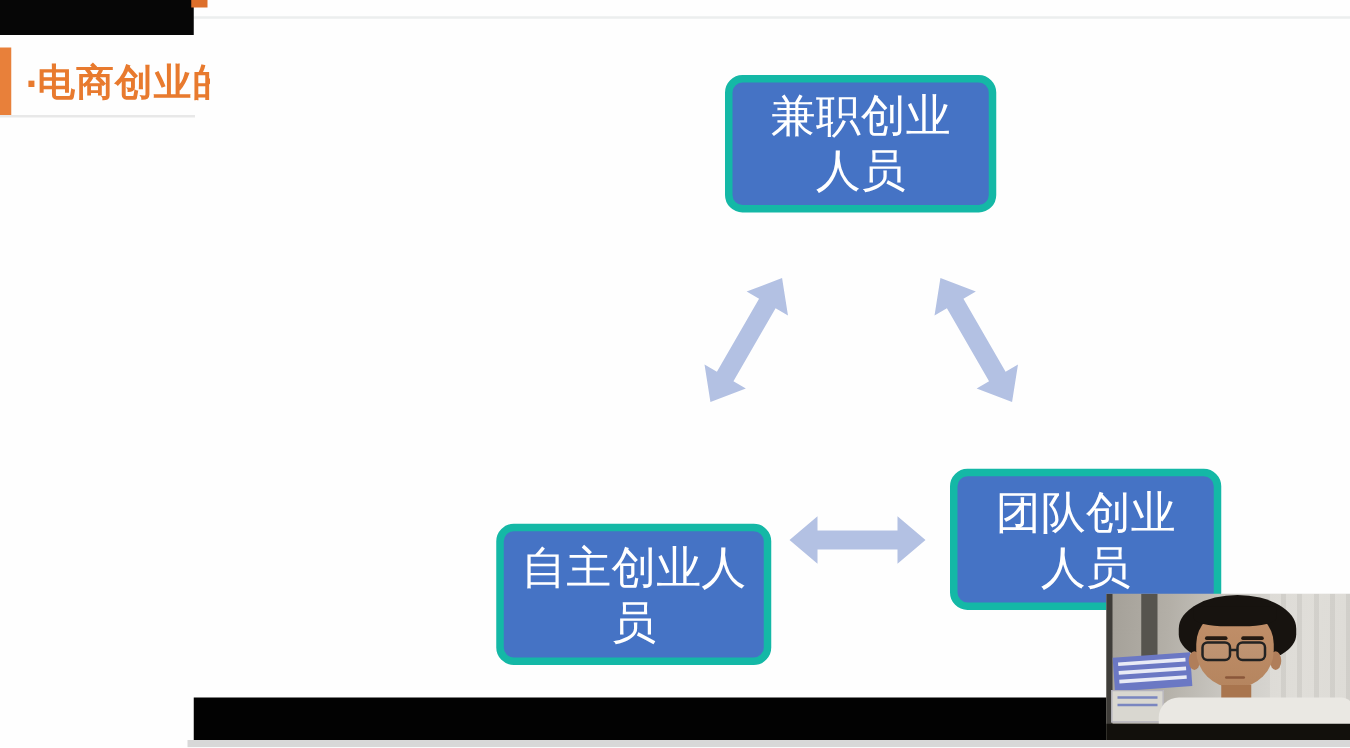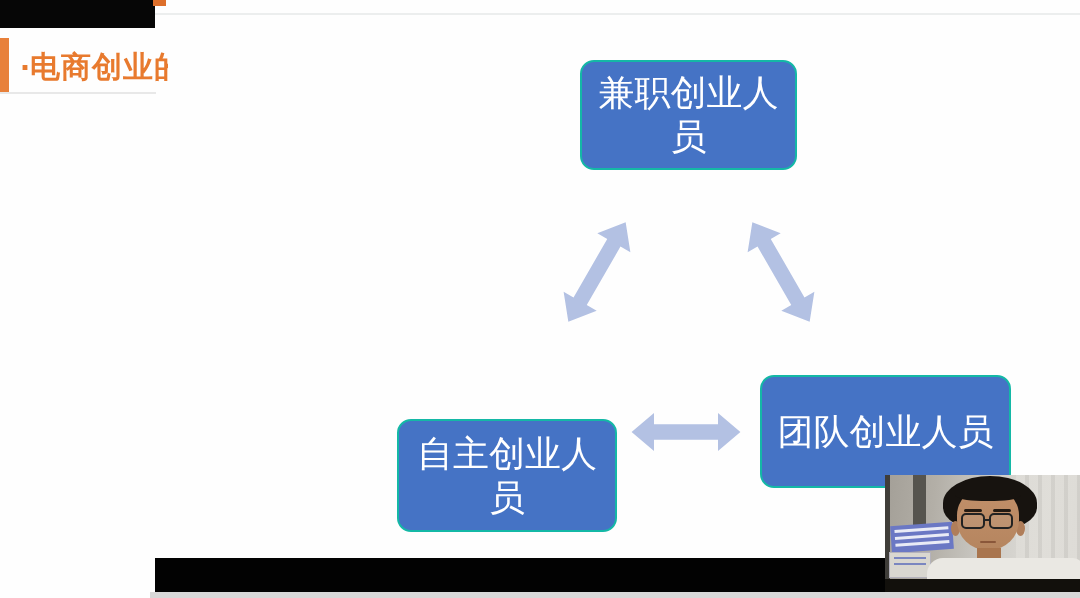--- a/index.html
+++ b/index.html
@@ -15,26 +15,26 @@
 
   
   .header-accent-bar { position:absolute; left:0; top:38px; width:9px; height:54px; background:#e8803a; }
   .header-bullet { position:absolute; left:14px; top:44px; width:24px; height:46px; line-height:46px;
                    font-size:34px; font-weight:bold; color:#e87a2e; text-align:center; }
   .header-title-clip { position:absolute; left:30px; top:44px; width:138px; height:46px; overflow:hidden; }
   .header-title { white-space:nowrap; font-size:30px; font-weight:bold; color:#e87a2e; line-height:46px; letter-spacing:1px; }
   .header-underline { position:absolute; left:0; top:92px; width:156px; height:2px; background:#e8e8e8; }
 
   
-  .node { position:absolute; background:#4573c5; border:2px solid #14b8a6; border-radius:14px;
+  .node { position:absolute; background:#4573c5; border:6px solid #14b8a6; border-radius:14px;
           display:flex; align-items:center; justify-content:center; text-align:center;
           color:#ffffff; font-size:36px; line-height:44px; padding:0 14px; z-index:1; }
   .node-top          { left:580px; top:60px;  width:217px; height:110px; }
   .node-bottom-left  { left:397px; top:375px; width:220px; height:113px;margin-top:44px; }
-  .node-bottom-right { left:760px; top:375px; width:251px; height:113px; }
+  .node-bottom-right { left:760px; top:375px; width:217px; height:113px; }
 
   
   .arrow { position:absolute; z-index:1; }
   .arrow svg { display:block; width:100%; height:100%; }
   .arrow-left-diagonal  { left:538px; top:251px; width:118px; height:42px; transform:rotate(-60deg); }
   .arrow-right-diagonal { left:722px; top:251px; width:118px; height:42px; transform:rotate(60deg); }
   .arrow-horizontal     { left:630px; top:411px; width:112px; height:42px; }
 
   
   .bottom-bar   { position:absolute; left:155px; top:558px; width:925px; height:34px; background:#020202; z-index:4; }

